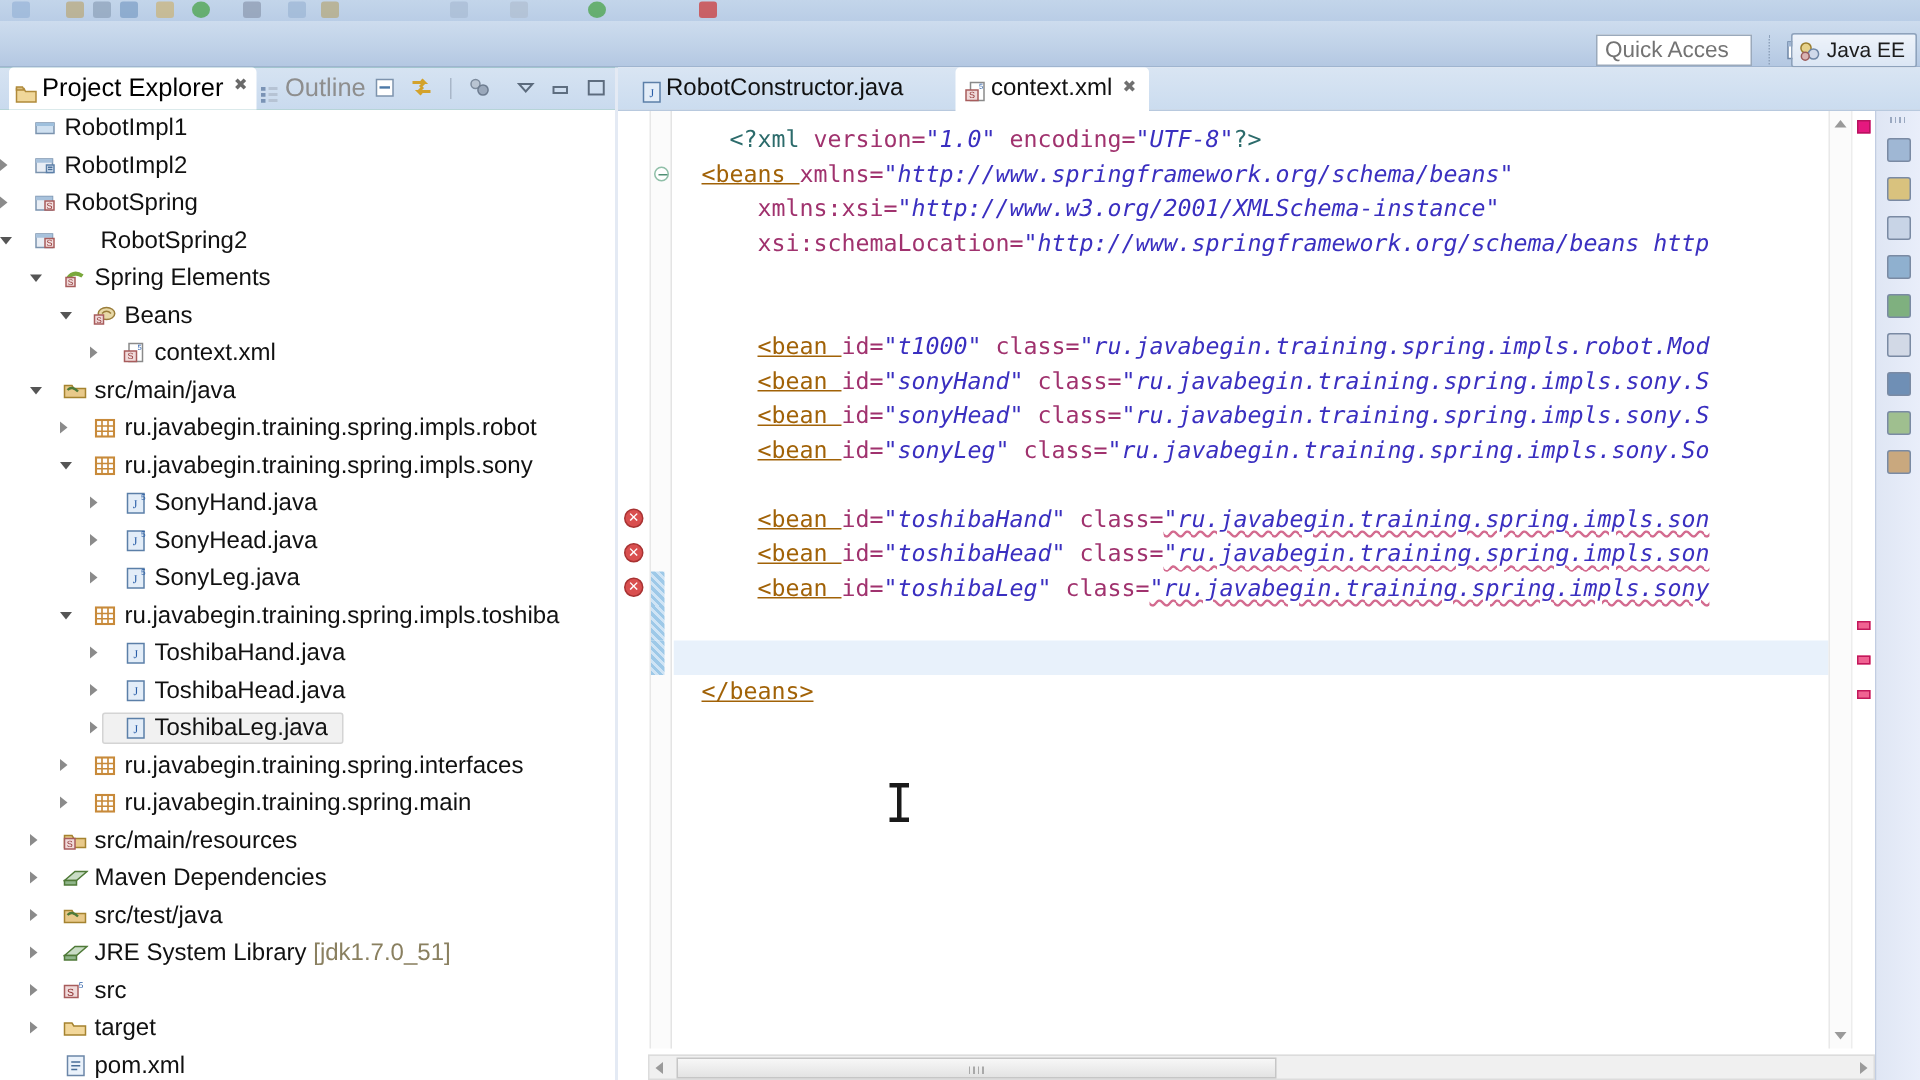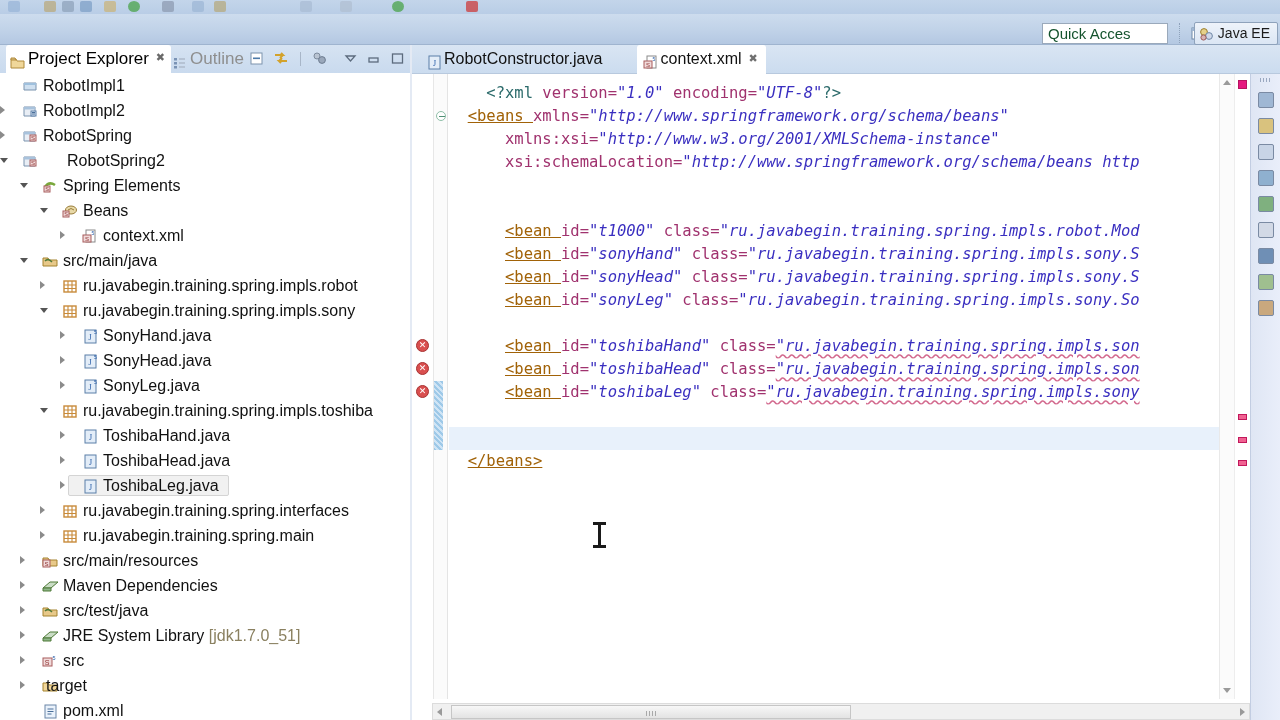--- a/index.html
+++ b/index.html
@@ -22,23 +22,23 @@
   .tb-icon {
     position: absolute; top: 1px; width: 12px; height: 11px;
     border-radius: 2px; opacity: .75;
   }
   .coolbar {
     position: absolute; left: 0; top: 14px; width: 1280px; height: 31px;
     background: linear-gradient(to bottom, #cddcee 0%, #c0d2e8 55%, #b4c8e2 100%);
     border-bottom: 1px solid #9fb4cf;
   }
   .quick-access {
-    position: absolute; right: 112px; top: 9px; width: 126px; height: 21px;
+    position: absolute; right: 112px; top: 9px; width: 104px; height: 21px;
     background: #ffffff; border: 1px solid #9aa9bb;
-    font-size: 15px; color: #14532d; line-height: 19px;
+    font-size: 15px; color: #737373; line-height: 19px;
     padding-left: 5px; overflow: hidden; white-space: nowrap;
   }
   .persp-sep {
     position: absolute; right: 100px; top: 9px; width: 1px; height: 20px;
     border-left: 1px dotted #8ea2bb;
   }
   .persp-new {
     position: absolute; right: 72px; top: 11px; width: 18px; height: 17px;
   }
   .persp-btn {
@@ -577,21 +577,21 @@
               <text x="5" y="12" font-size="7" fill="#8d2f2f" text-anchor="middle" font-family="sans-serif">S</text>
               <text x="12" y="6.5" font-size="5.5" fill="#2a5ea8" text-anchor="middle" font-family="sans-serif">5</text>
             </svg></span>
           <span class="tlabel" style="left: 63px;">src</span>
         </div>
         <div class="trow">
           <span class="arrow closed" style="left: 20px;"></span>
           <span class="ticon" style="left: 42px;"><svg width="17" height="17" viewBox="0 0 17 17">
               <path d="M1 5 h5 l1.2 2 H15 v6 H1 z" fill="#f2d79a" stroke="#a5832f"></path>
             </svg></span>
-          <span class="tlabel" style="left: 46px; text-align: right;">target</span>
+          <span class="tlabel" style="left: 63px; text-align: right;">target</span>
         </div>
         <div class="trow">
           <span class="ticon" style="left: 42px;"><svg width="17" height="17" viewBox="0 0 17 17">
               <rect x="3" y="2" width="11" height="13" fill="#eaf2fb" stroke="#6b86a8"></rect>
               <path d="M5.5 6 h6 M5.5 8.5 h6 M5.5 11 h4" stroke="#4a6f99"></path>
             </svg></span>
           <span class="tlabel" style="left: 63px;">pom.xml</span>
         </div>
       </div>
   </div>

